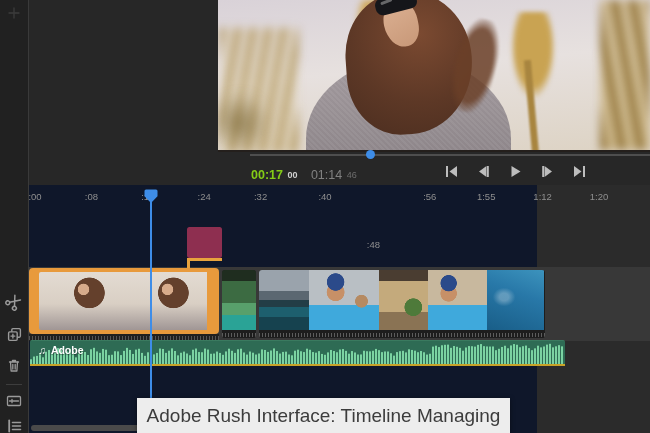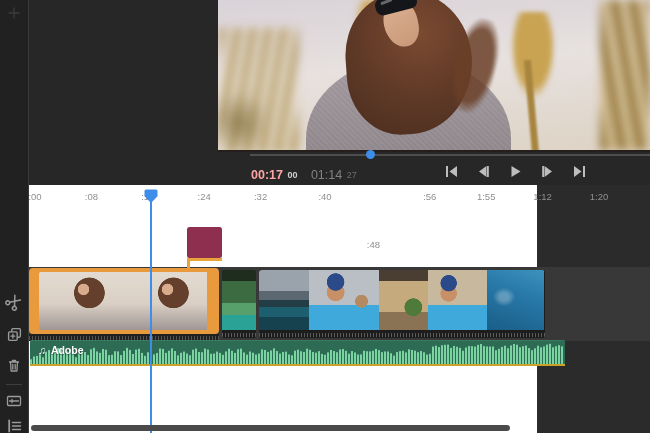--- a/index.html
+++ b/index.html
@@ -47,29 +47,29 @@
   .pv-face{left:166px;top:0px;width:34px;height:47px;transform:rotate(-12deg);
       background:linear-gradient(160deg,#dcb193,#c89878);border-radius:50% 50% 45% 55%;}
   .pv-glasses{left:157px;top:-5px;width:42px;height:17px;transform:rotate(-14deg);
       background:#15161a;border-radius:7px;}
   .pv-glasses::after{content:"";position:absolute;left:6px;top:3px;width:12px;height:3px;
       background:rgba(255,255,255,.35);border-radius:2px;transform:rotate(-8deg);}
   
   .scrub-track{position:absolute;left:222px;top:154px;width:426px;height:2px;background:#4e4e4e;}
   .scrub-dot{position:absolute;left:338px;top:150px;width:9px;height:9px;border-radius:50%;background:#3e8de8;}
   .timecode{position:absolute;left:223px;top:165px;white-space:nowrap;}
-  .tc-cur{color:#fca5a5;font-weight:bold;font-size:12.5px;}
+  .tc-cur{color:#84cc16;font-weight:bold;font-size:12.5px;}
   .tc-fr{color:#d0d0d0;font-weight:bold;font-size:9px;vertical-align:1px;}
   .tc-total{color:#818181;font-size:12.5px;margin-left:9px;}
   .tc-total-fr{color:#6e6e6e;font-size:9px;vertical-align:1px;}
   .transport{position:absolute;left:415px;top:163px;display:flex;gap:15px;}
   .tbtn{background:none;border:none;padding:2px;cursor:pointer;}
   .tbtn svg{fill:#bdbdbd;}
   
-  .timeline{position:absolute;left:0;top:185px;width:537px;height:248px;background:#ffffff;}
+  .timeline{position:absolute;left:0;top:185px;width:537px;height:248px;background:#0f172a;}
   .tick{position:absolute;top:6px;transform:translateX(-50%);color:#8f8f8f;font-size:9.5px;}
   .lane-video{position:absolute;left:28px;top:82px;width:622px;height:74px;background:#383838;}
   .title-clip{position:absolute;left:187px;top:42px;width:35px;height:31px;background:#8e2f50;border-radius:2.5px;}
   .title-underline{position:absolute;left:187px;top:73px;width:35px;height:3px;background:#e8a33d;}
   .title-stem{position:absolute;left:187px;top:73px;width:3px;height:13px;background:#e8a33d;}
   .clip{position:absolute;top:85px;height:68px;background:#1d1d1d;border-radius:3px;overflow:hidden;}
   .clip .thumbs{display:flex;height:60px;overflow:hidden;}
   .thumb{height:100%;flex:none;}
   .clip-audio{height:8px;background-color:#1d1d1d;
       background-image:repeating-linear-gradient(90deg,#5c5c5c 0 1px,transparent 1px 3px);
@@ -186,21 +186,21 @@
       <div class="pv pv-hair-strand"></div>
       <div class="pv pv-face"></div>
       <div class="pv pv-glasses"></div>
     </div>
     <div class="scrub-track" aria-label="Playback scrubber"></div>
     <div class="scrub-dot"></div>
     <div class="timecode">
       <span class="tc-cur">00:17</span>
       <span class="tc-fr">00</span>
       <span class="tc-total">01:14</span>
-      <span class="tc-total-fr">27</span>
+      <span class="tc-total-fr">46</span>
     </div>
     <div class="transport">
       <button class="tbtn" aria-label="Skip to start">
         <span>
           <svg width="13" height="13" viewBox="0 0 13 13">
               <rect x="1" y="1" width="2" height="11"></rect>
               <path d="M12 1v11L4.5 6.5z"></path>
             </svg></span>
       </button>
       <button class="tbtn" aria-label="Step back one frame">
@@ -466,14 +466,17 @@
     </div>
 
     <div class="playhead-line"></div>
     <div class="playhead-handle" aria-label="Playhead">
       <svg width="14" height="15" viewBox="0 0 14 15">
         <path d="M2 0.5h10a1.5 1.5 0 0 1 1.5 1.5v5.2L7 14 0.5 7.2V2A1.5 1.5 0 0 1 2 0.5z" fill="#3e8de8"></path>
       </svg>
     </div>
 
     <div class="scrollbar"></div>
+    <div class="caption">
+      <span>Adobe Rush Interface: Timeline Managing</span>
+    </div>
   </section>
 </div>
 
 </body></html>

